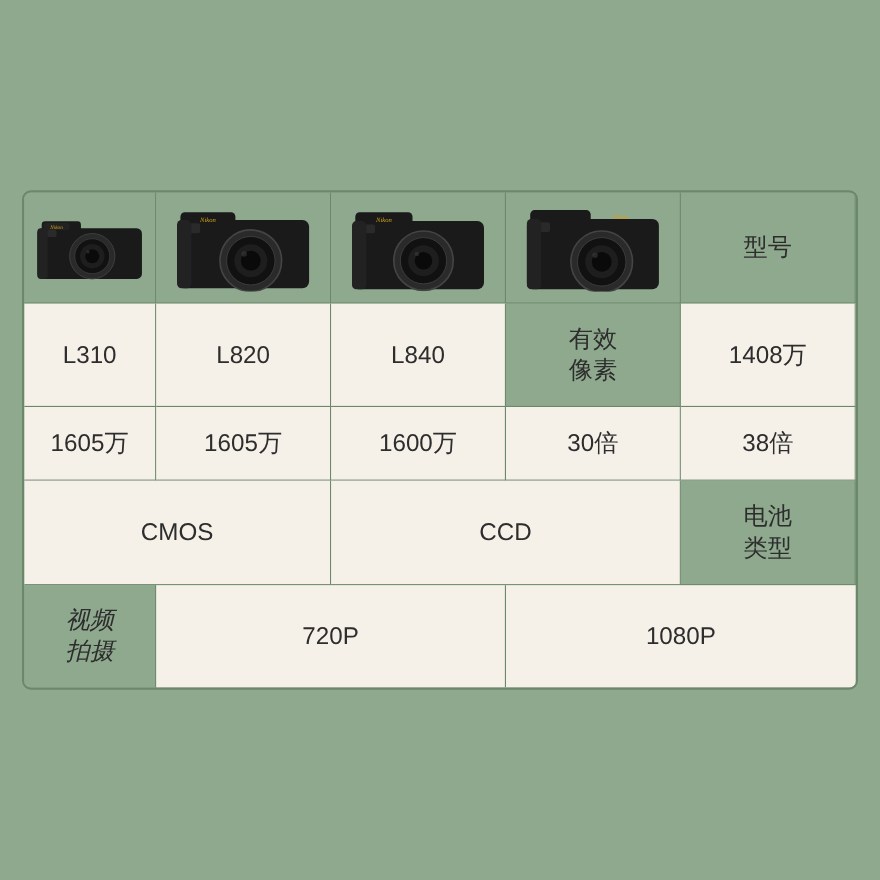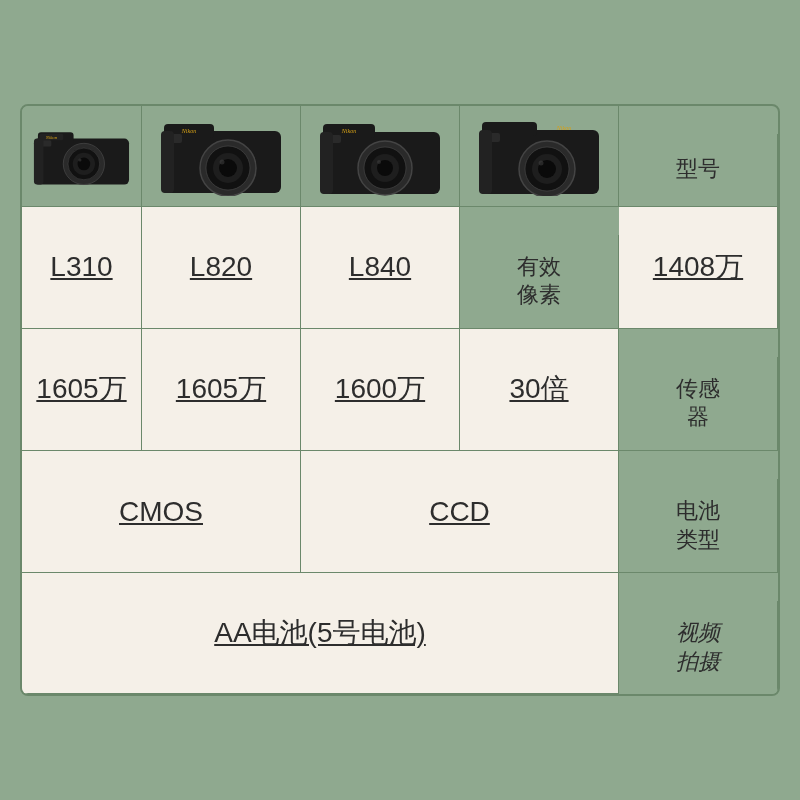--- a/index.html
+++ b/index.html
@@ -58,39 +58,37 @@
       align-items: center;
       justify-content: center;
       padding: 18px 8px;
       border-right: 1px solid #6b886b;
       border-bottom: 1px solid #6b886b;
       font-size: 22px;
       font-weight: 500;
       color: #2d2d2d;
       text-align: center;
       line-height: 1.3;
-      margin-top: 28px;
     }
 
     .row-label:last-child {
       border-bottom: none;
     }
 
     .data-cell {
       background: #f5f0e8;
       display: flex;
       align-items: center;
       justify-content: center;
       padding: 18px 8px;
       border-right: 1px solid #6b886b;
       border-bottom: 1px solid #6b886b;
-      font-size: 28px;
+      font-size: 22px;
       color: #2d2d2d;
       text-align: right;
-      text-decoration: underline;
     }
 
     .data-cell:last-child {
       border-right: none;
     }
 
     
     .span-2 {
       grid-column: span 2;
     }
@@ -188,24 +186,25 @@
     <div class="data-cell">L820</div>
     <div class="data-cell">L840</div>
 
     <div class="row-label">有效<br>像素</div>
     <div class="data-cell">1408万</div>
     <div class="data-cell">1605万</div>
     <div class="data-cell">1605万</div>
     <div class="data-cell">1600万</div>
 
     <div class="data-cell">30倍</div>
-
-    <div class="row-label">传感<br>器</div>
+    <div class="data-cell">38倍</div>
+
     <div class="data-cell span-2">CMOS</div>
     <div class="data-cell span-2">CCD</div>
 
     <div class="row-label">电池<br>类型</div>
-    <div class="data-cell span-4">AA电池(5号电池)</div>
 
     <div class="row-label last-row" style="border-bottom:none;font-style:italic;">视频<br>拍摄</div>
+    <div class="data-cell span-2 last-row" style="border-bottom:none;">720P</div>
+    <div class="data-cell span-2 last-row" style="border-bottom:none;">1080P</div>
 
   </div>
 </div>
 
 </body></html>

